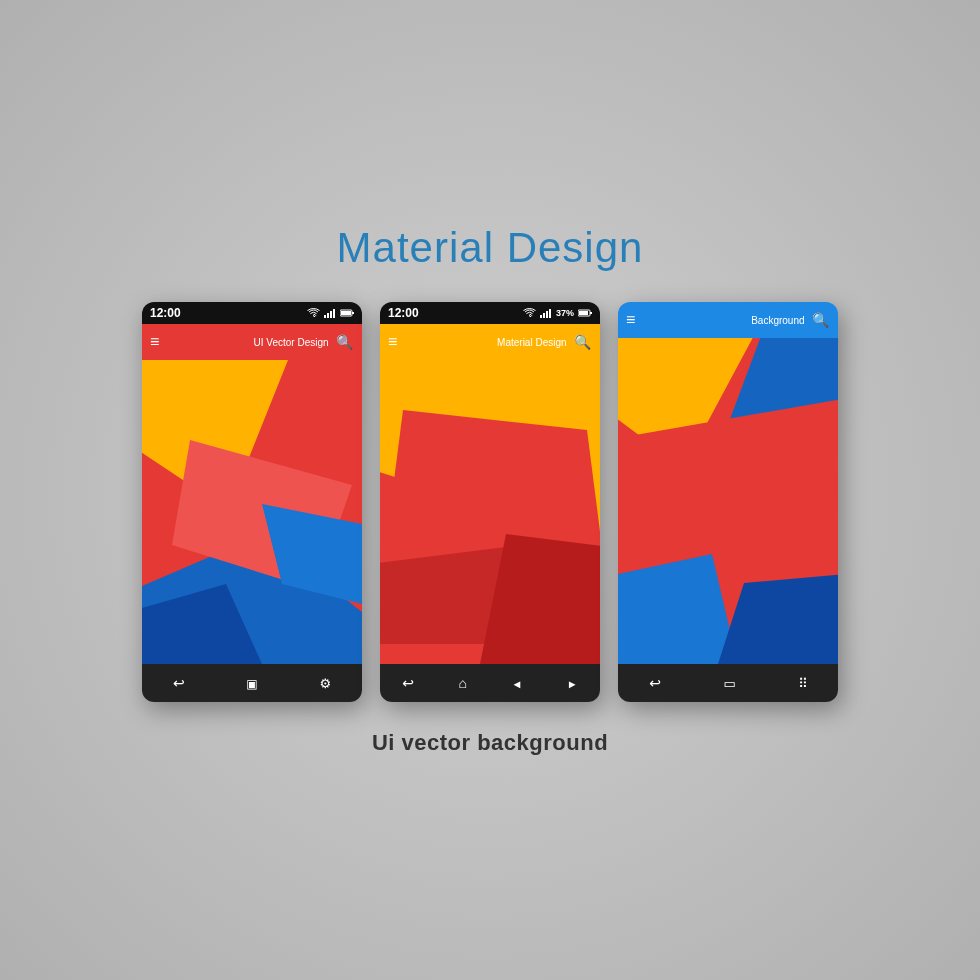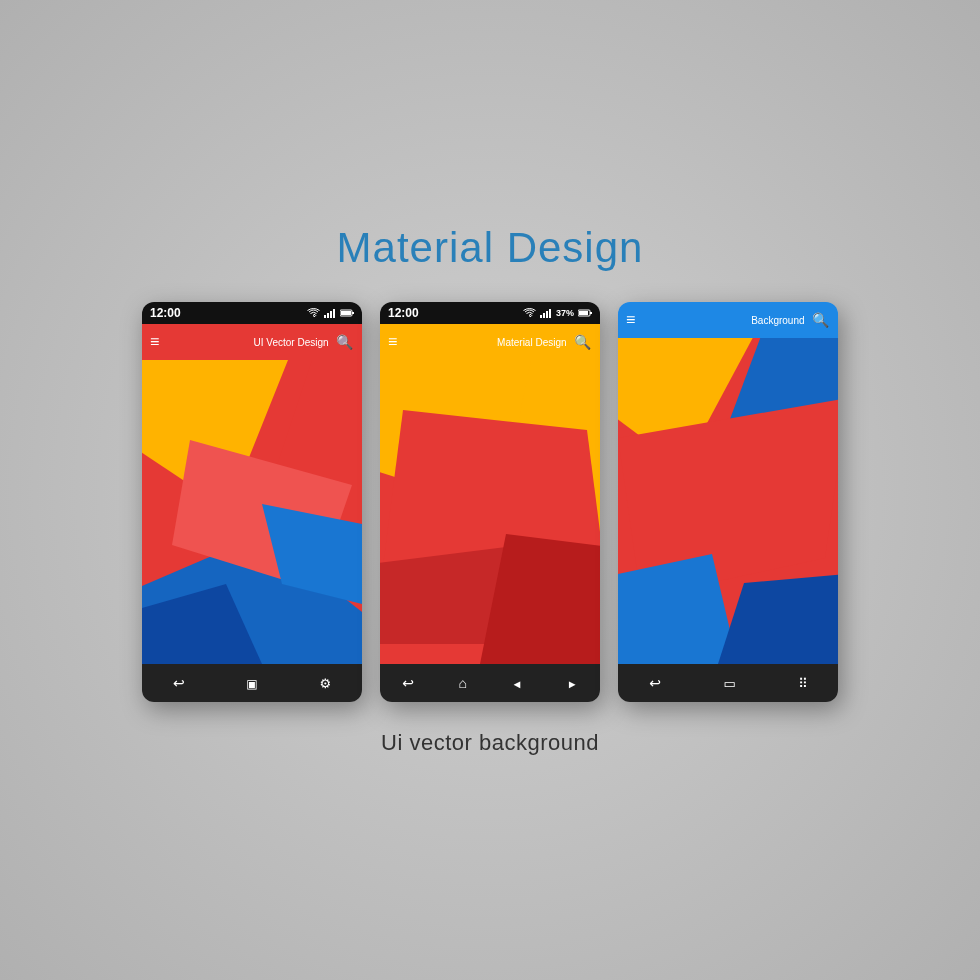--- a/index.html
+++ b/index.html
@@ -240,21 +240,21 @@
     .icon-square::before { content: '▣'; font-size: 12px; }
     .icon-gear::before { content: '⚙'; font-size: 13px; }
     .icon-left::before { content: '◄'; font-size: 11px; }
     .icon-right::before { content: '►'; font-size: 11px; }
 
     .page-footer {
       text-align: center;
       margin-top: 28px;
       font-size: 22px;
       color: #333;
-      font-weight: 400;
+      font-weight: 700;
       letter-spacing: 0.5px;
     }
   </style>
 </head>
 <body>
 
 <div class="page-header">
   <div class="main-title">Material Design</div>
 </div>
 

